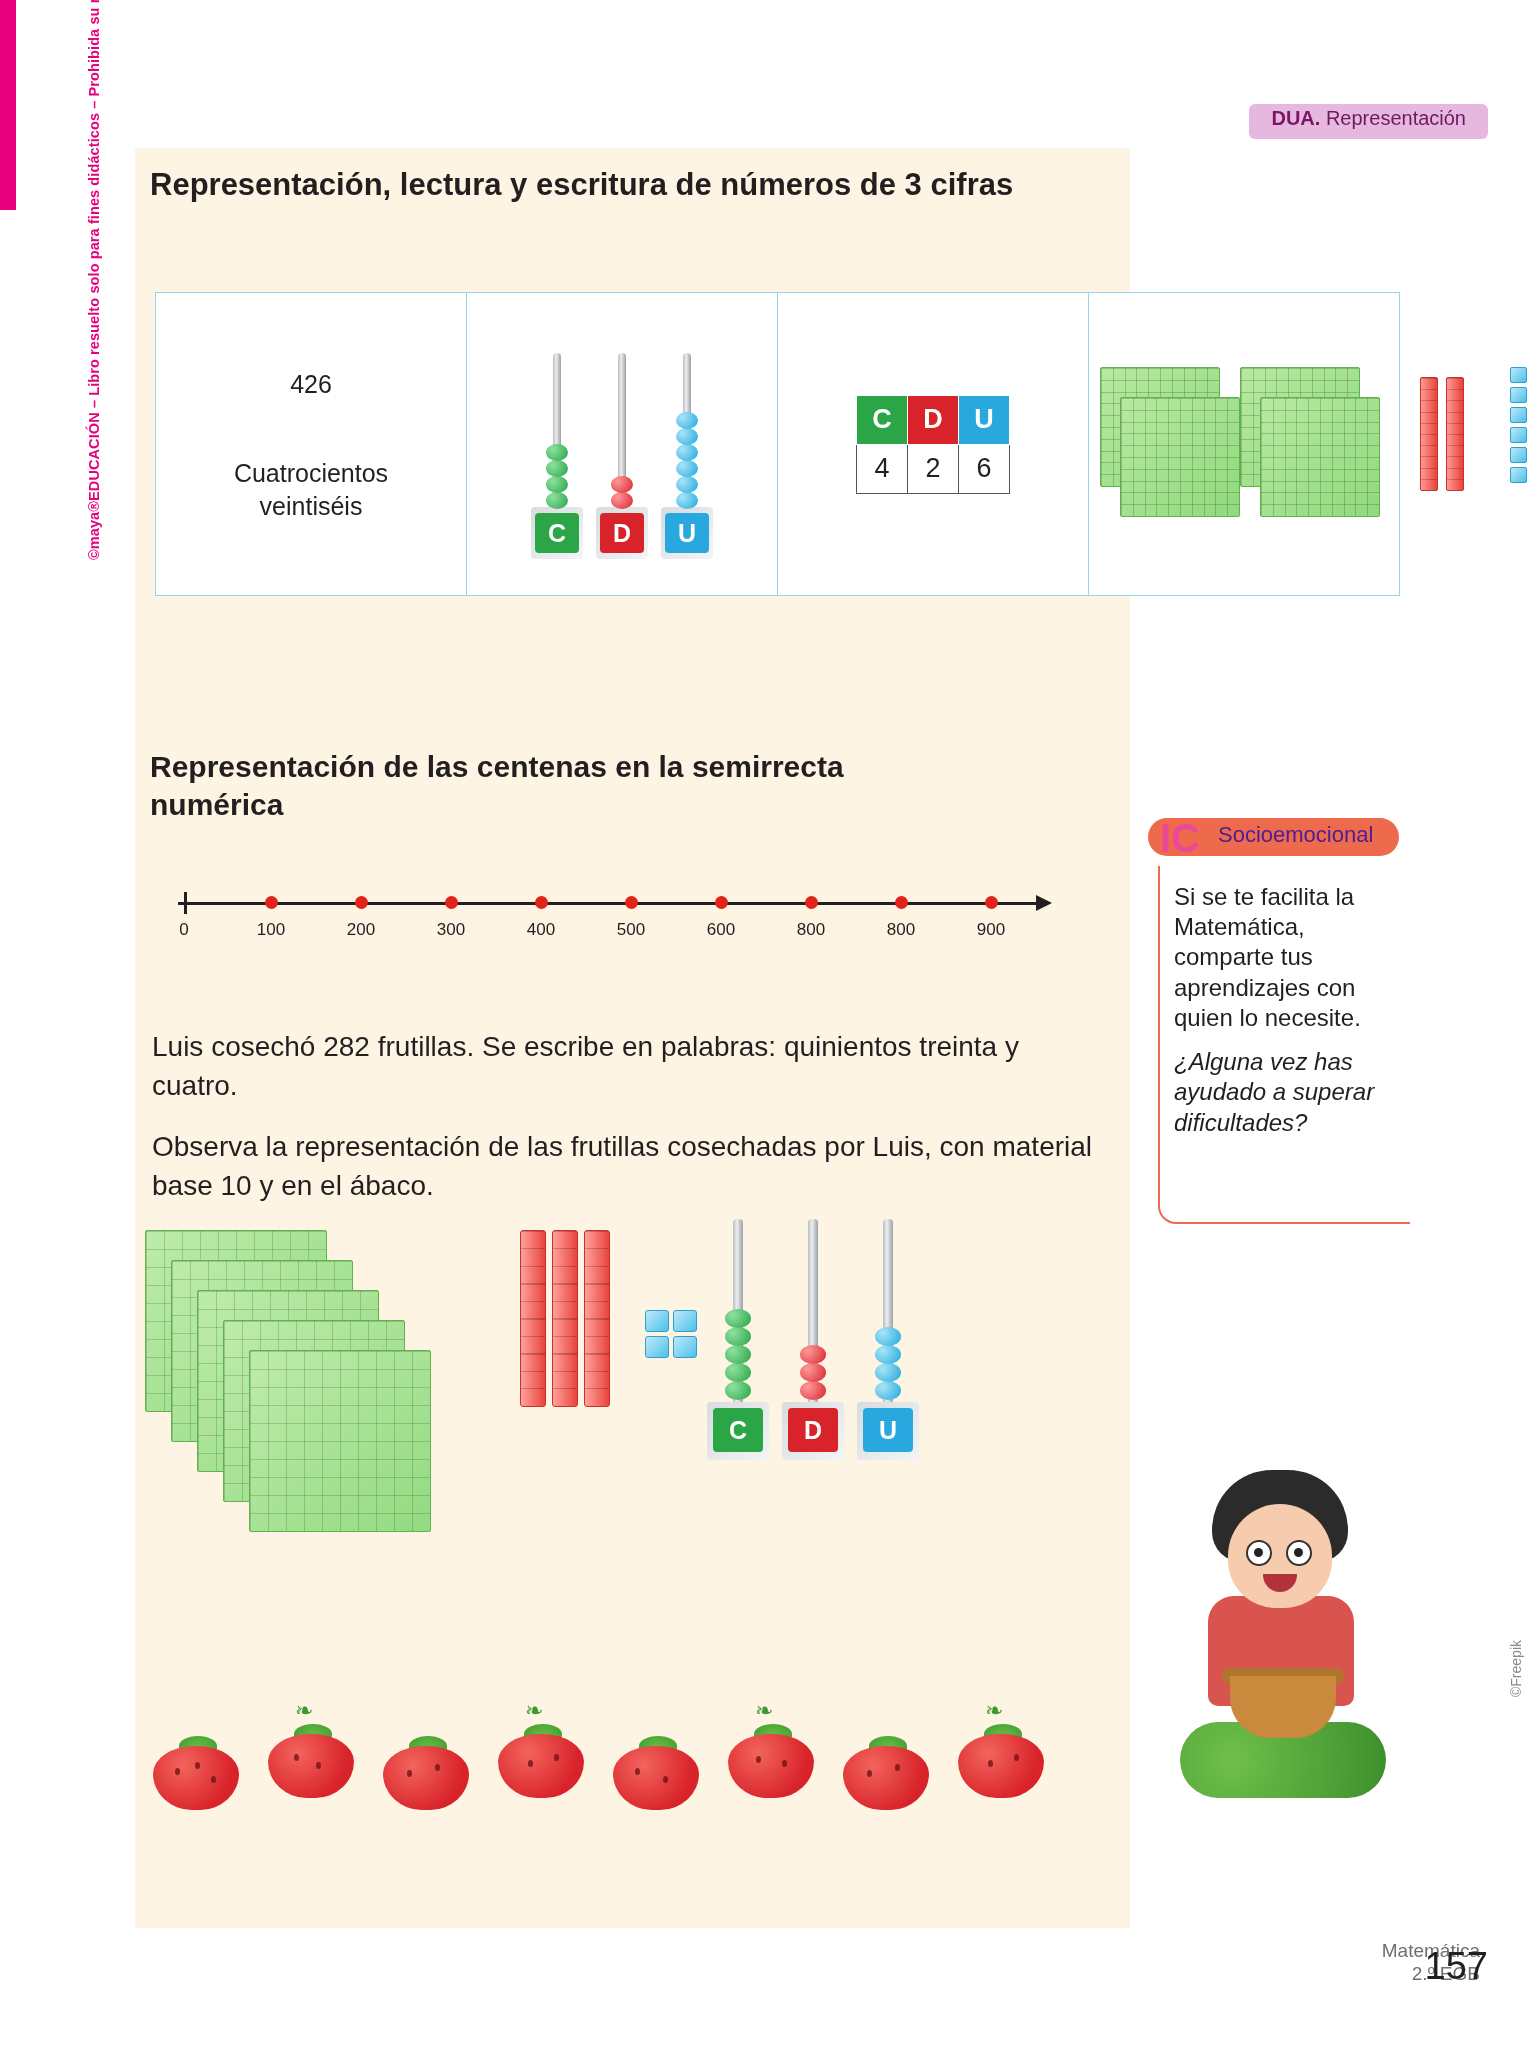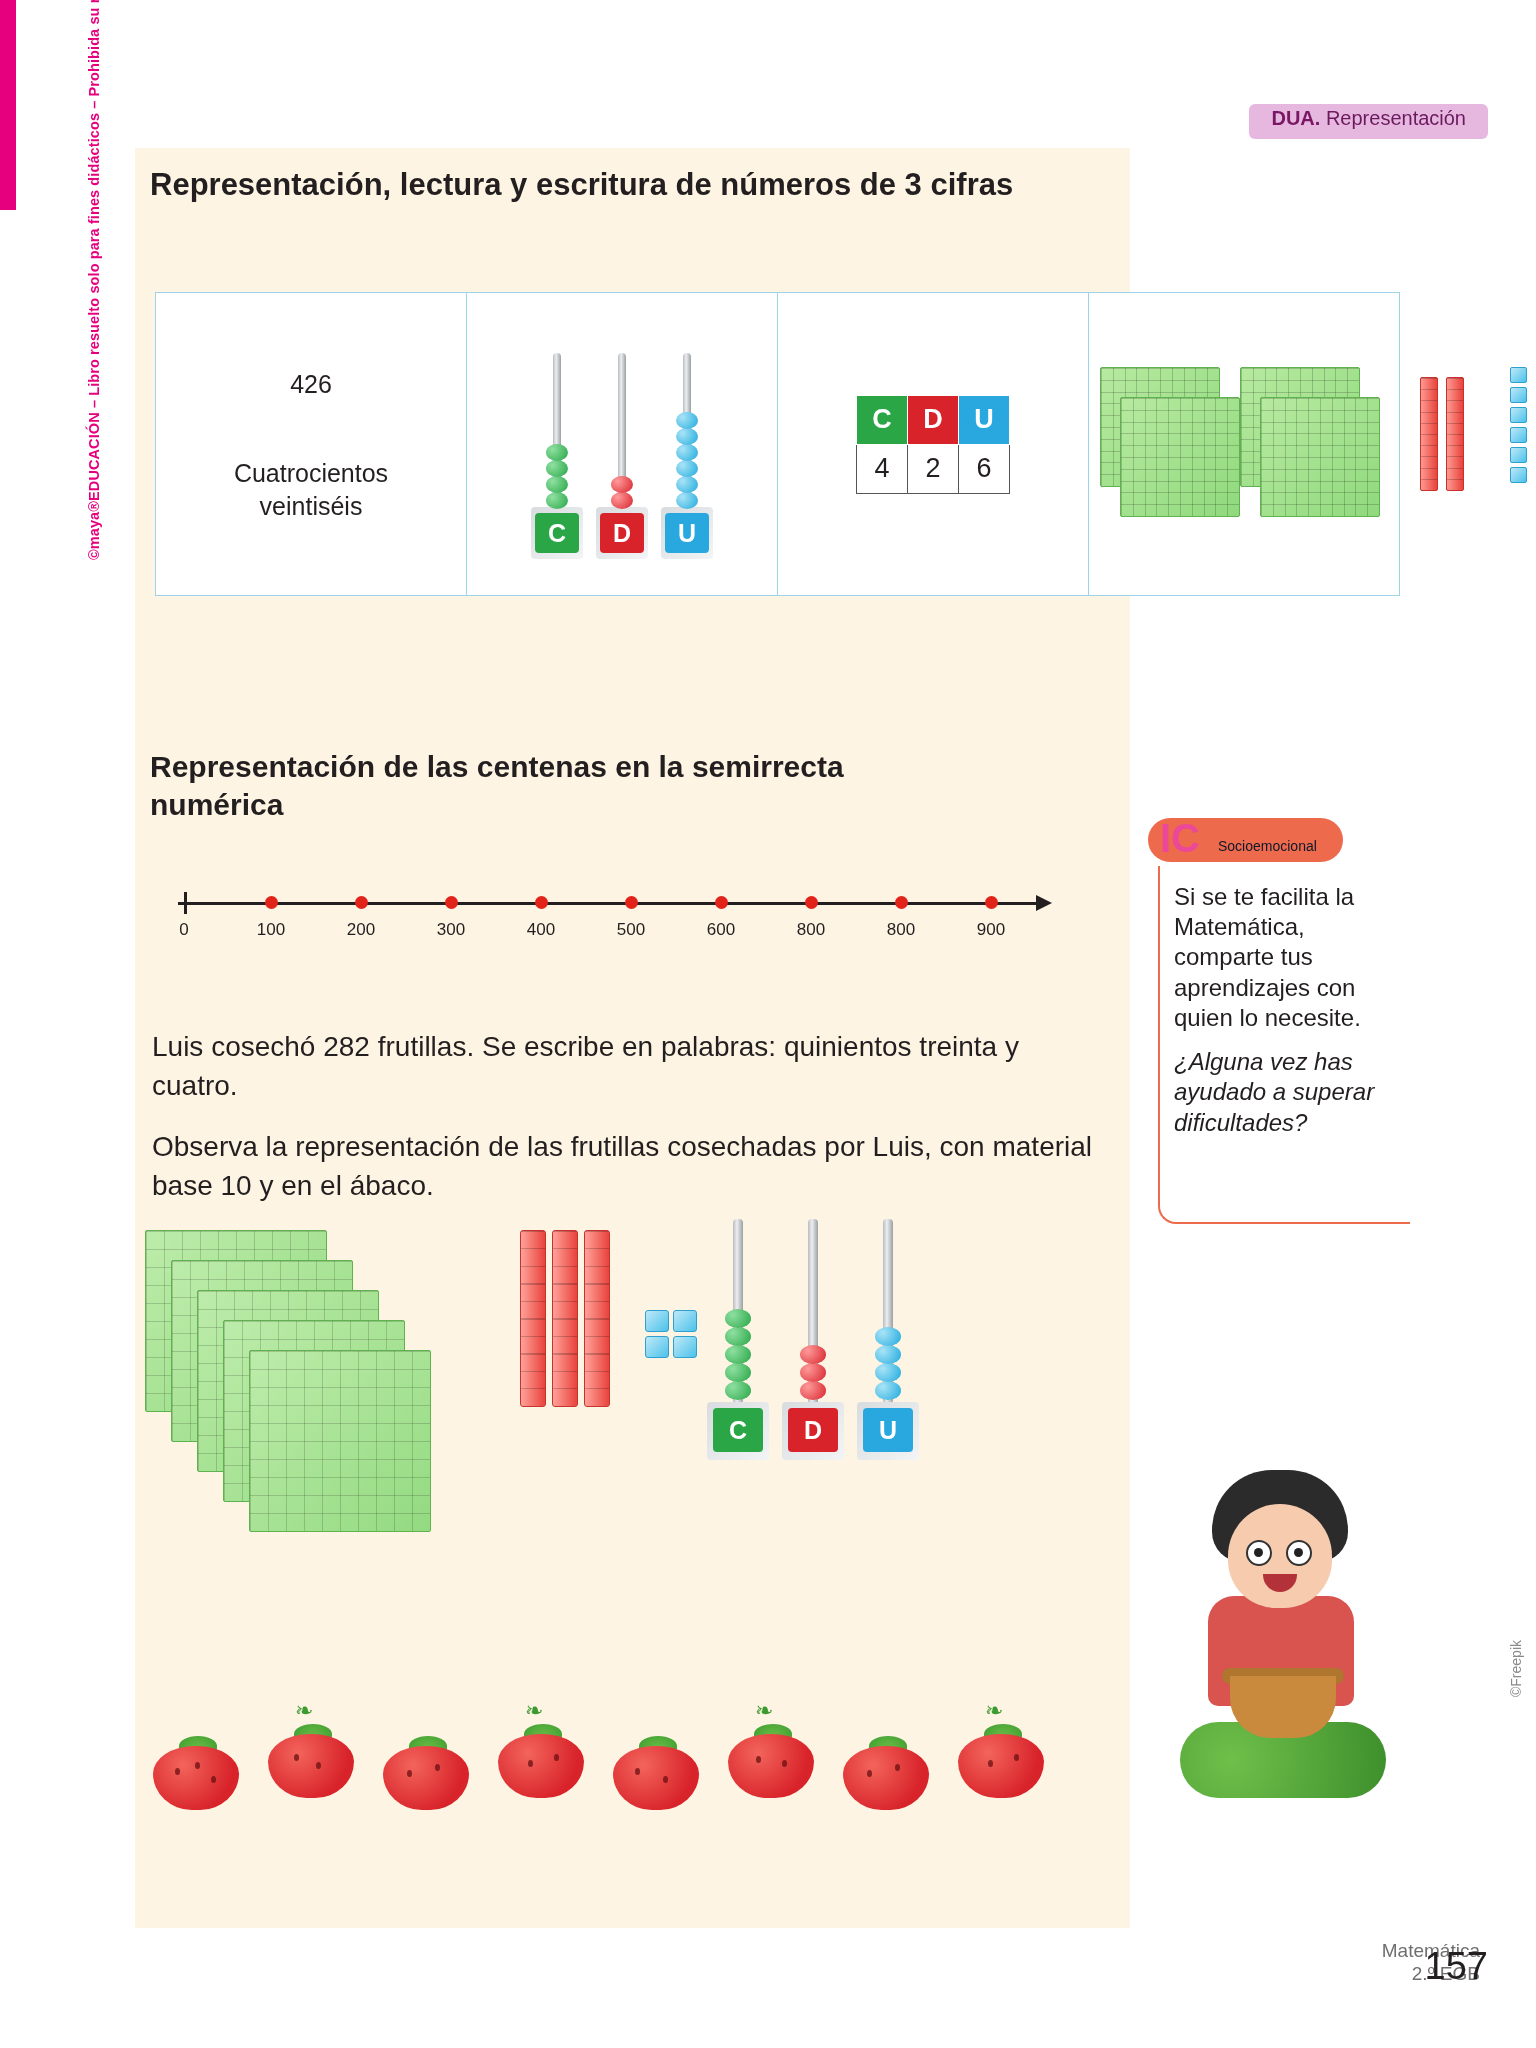--- a/index.html
+++ b/index.html
@@ -144,22 +144,22 @@
     background:radial-gradient(circle at 35% 30%,#f3645c,#d8232a 70%);
     border-radius:50% 50% 46% 46%/44% 44% 58% 58%;}
   .berry .leaf{position:absolute;left:26px;top:4px;width:38px;height:20px;
     background:radial-gradient(circle at 50% 80%,#6fc14a,#3c9b2e);
     border-radius:50% 50% 40% 40%;}
   .berry .seed{position:absolute;width:5px;height:7px;background:#6b0f12;border-radius:50%;opacity:.75;}
   .vine{position:absolute;font-size:22px;color:#3c9b2e;}
   
   .socio-tab{
     position:absolute;left:1148px;top:818px;
-    background:#ee6a4d;color:#0f172a;border-radius:26px;
-    padding:20px 26px 8px 70px;font-size:14px;white-space:nowrap;
+    background:#ee6a4d;color:#4c1d95;border-radius:26px;
+    padding:4px 26px 8px 70px;font-size:22px;white-space:nowrap;
   }
   .socio-ic{
     position:absolute;left:1150px;top:812px;width:60px;height:52px;
     color:#ec4899;font-weight:bold;font-size:40px;line-height:52px;text-align:center;
   }
   .socio-box{
     position:absolute;left:1158px;top:866px;width:252px;height:358px;
     border-left:2.5px solid #ee6a4d;border-bottom:2.5px solid #ee6a4d;
     border-bottom-left-radius:18px;
     box-sizing:border-box;padding:16px 6px 0 14px;

